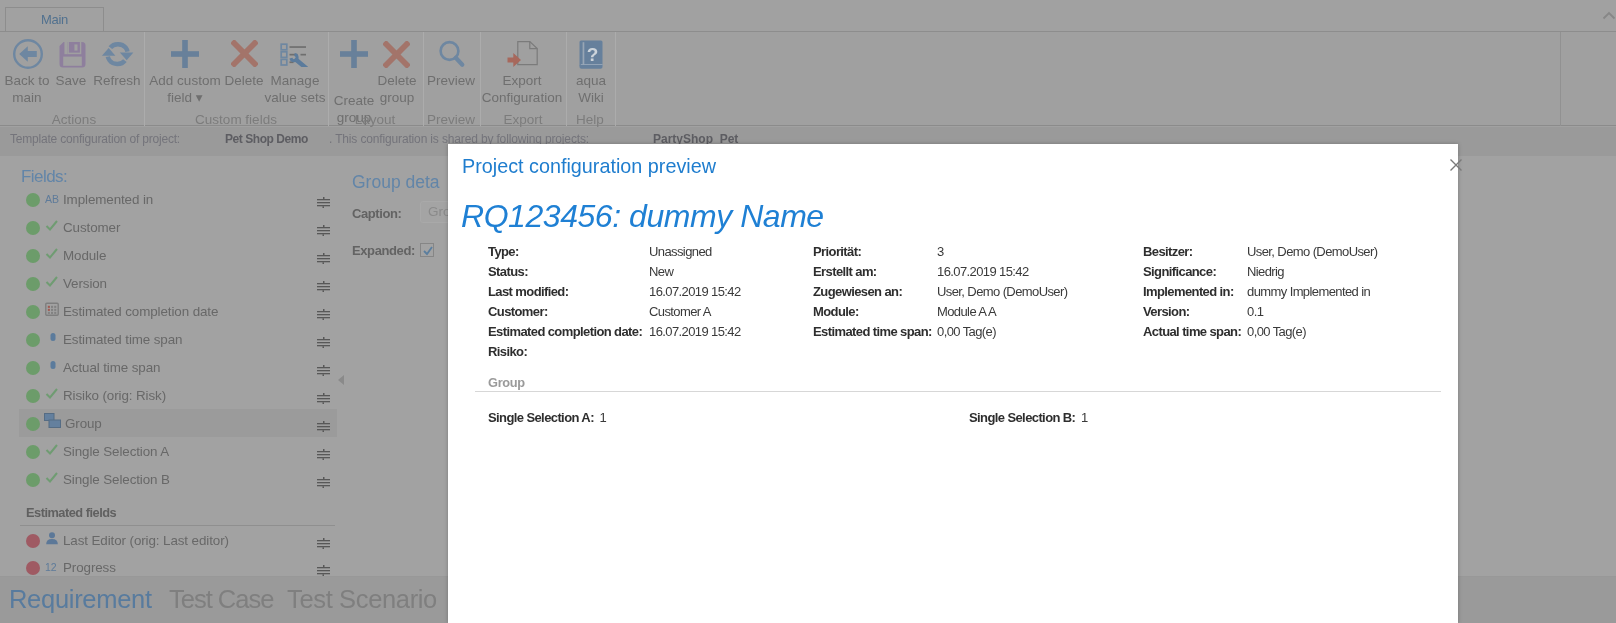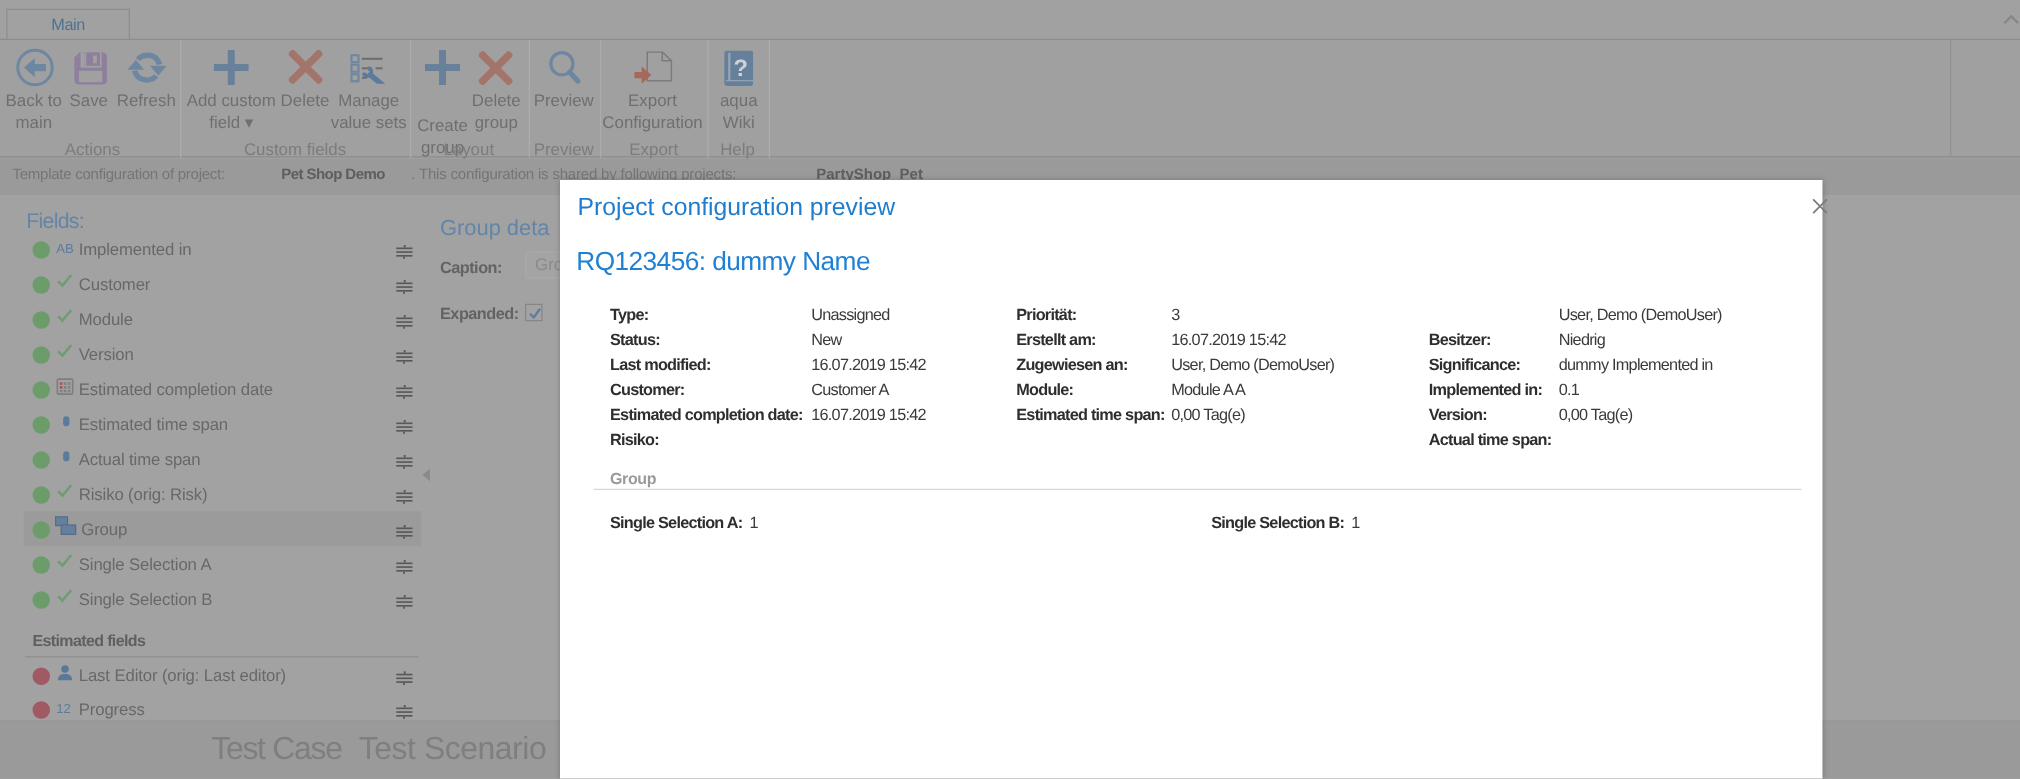--- a/index.html
+++ b/index.html
@@ -46,21 +46,21 @@
 
 
 #bottombar { position:absolute; left:0; top:576px; width:1616px; height:47px; background:#9a9a9a; border-top:1px solid #989898; }
 #bottombar .t { position:absolute; top:8px; font-size:25.5px; color:#7f7f7f; white-space:pre; }
 #bottombar .t.act { color:#587b9e; }
 
 
 #dlg { position:absolute; left:448px; top:144px; width:1010px; height:479px; background:#ffffff; box-shadow:0 0 4px rgba(0,0,0,0.25); }
 #dlgTitle { position:absolute; left:14px; top:11px; font-size:19.8px; color:#1f7dce; }
 #dlgClose { position:absolute; left:1001px; top:14px; width:14px; height:14px; }
-#dlgRQ { position:absolute; left:13px; top:54px; font-size:21px; letter-spacing:-0.45px; color:#1f80d4; }
+#dlgRQ { position:absolute; left:13px; top:54px; font-size:32px; letter-spacing:-0.45px; color:#1f80d4;font-style:italic; }
 .col { position:absolute; font-size:13px; letter-spacing:-0.6px; line-height:19.9px; color:#3a3a3a; white-space:pre; }
 .col b { color:#2e2e2e; }
 #grpLbl { position:absolute; left:40px; top:231px; font-size:12.8px; letter-spacing:-0.3px; font-weight:bold; color:#9a9a9a; }
 #grpLine { position:absolute; left:27px; top:247px; width:966px; height:1px; background:#d7d7d7; }
 </style>
 </head>
 <body>
 
 <div id="tabrow">
     <svg class="abs" style="left:1602px;top:11px;" width="14" height="9" viewBox="0 0 14 9">
@@ -376,20 +376,21 @@
 
 <div id="gdHead">Group deta</div>
 <div id="gdCaption">Caption:</div>
 <div id="gdInput">Grou</div>
 <div id="gdExpanded">Expanded:</div>
 <div id="gdCheck"><svg width="14" height="14" viewBox="0 0 14 14">
       <path d="M3 7 L6 10 L11 3" stroke="#5b7e9e" stroke-width="1.8" fill="none"></path>
     </svg></div>
 
 <div id="bottombar">
+  <div class="t act" style="left:9px; letter-spacing:-0.3px;">Requirement</div>
   <div class="t" style="left:169px; letter-spacing:-1px;">Test Case</div>
   <div class="t" style="left:287px; letter-spacing:-0.35px;">Test Scenario</div>
 </div>
 
 <div id="dlg">
   <div id="dlgTitle">Project configuration preview</div>
   <div id="dlgClose"><svg width="14" height="14" viewBox="0 0 14 14">
         <path d="M1.5 1.5 L12.5 12.5 M12.5 1.5 L1.5 12.5" stroke="#7a7a7a" stroke-width="1.4" fill="none"></path>
       </svg></div>
   <div id="dlgRQ">RQ123456: dummy Name</div>
@@ -408,21 +409,21 @@
   <div class="col" style="left:365px; top:98px;"><b>Priorität:
 Erstellt am:
 Zugewiesen an:
 Module:
 Estimated time span:</b></div>
   <div class="col" style="left:489px; top:98px;">3
 16.07.2019 15:42
 User, Demo (DemoUser)
 Module A A
 0,00 Tag(e)</div>
-  <div class="col" style="left:695px; top:98px;margin-top:20px;"><b>Besitzer:
+  <div class="col" style="left:695px; top:98px;"><b>Besitzer:
 Significance:
 Implemented in:
 Version:
 Actual time span:</b></div>
   <div class="col" style="left:799px; top:98px;">User, Demo (DemoUser)
 Niedrig
 dummy Implemented in
 0.1
 0,00 Tag(e)</div>
 

